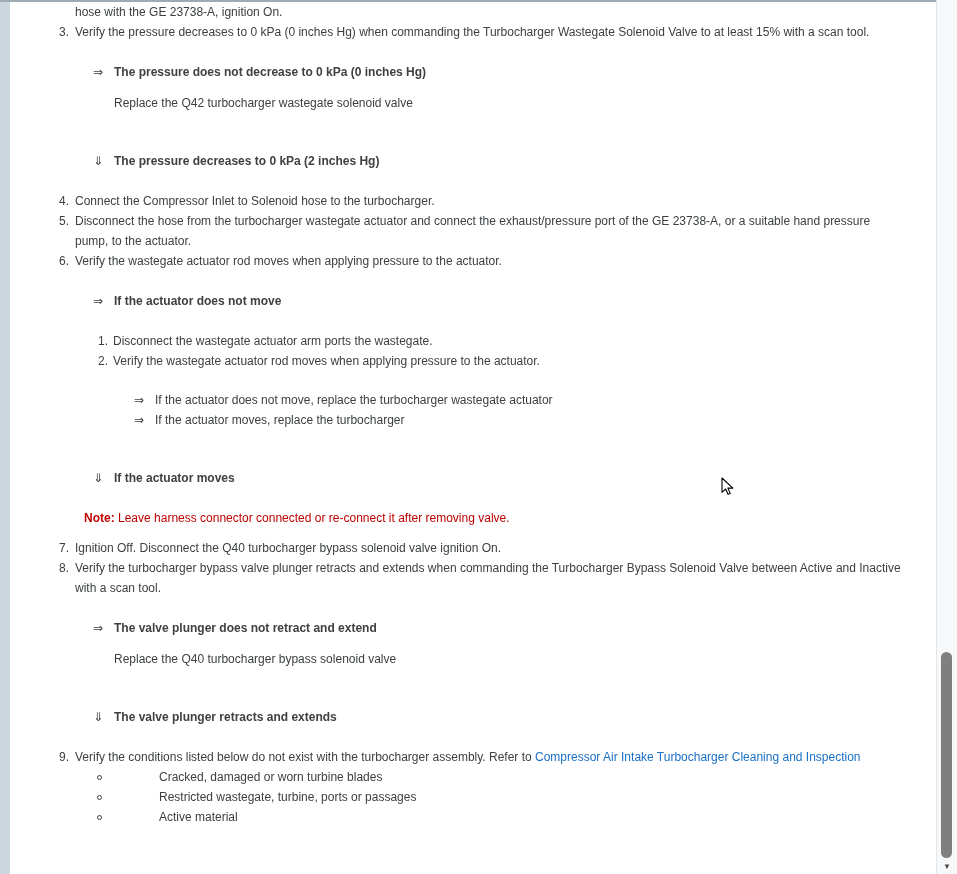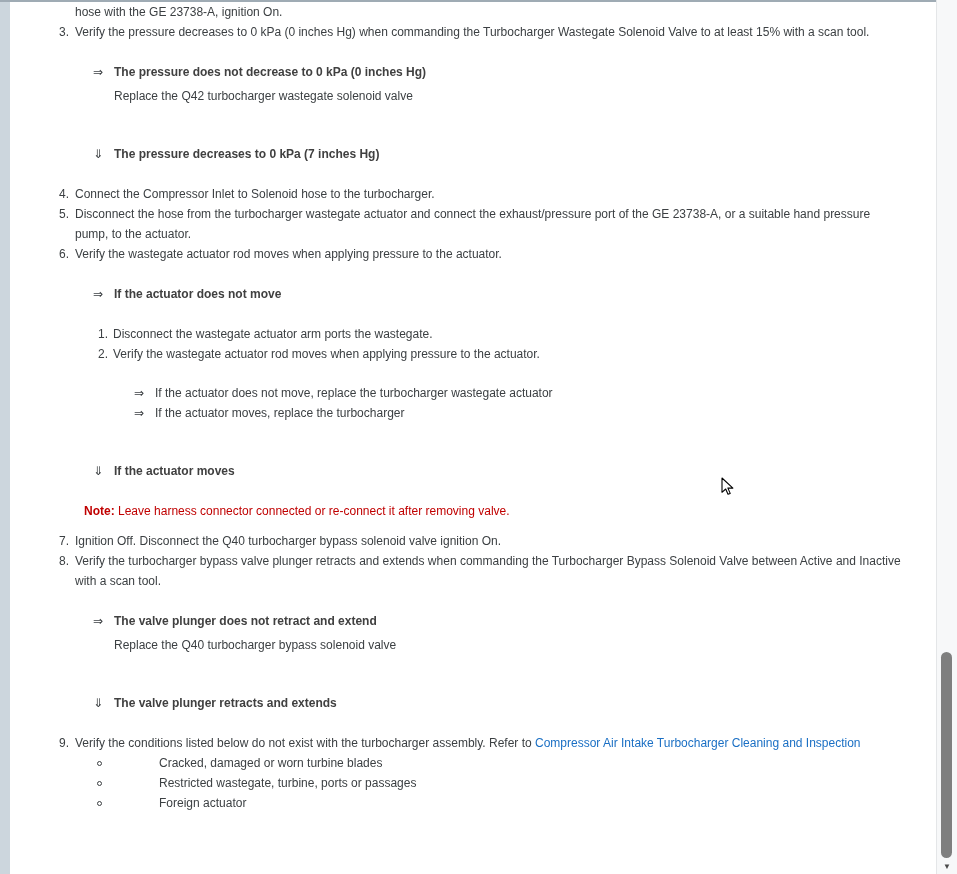--- a/index.html
+++ b/index.html
@@ -25,21 +25,21 @@
   .step .stext { flex:1; }
   .carryover { margin-left:19px; }
   .steps-group { margin-top:20px; }
   .steps-group.after-note { margin-top:10px; }
   
   .branch { margin-left:37px; margin-top:20px; }
   .branch.down { margin-top:38px; }
   .branch-row { display:flex; align-items:baseline; }
   .branch-arrow { width:15px; flex:none; margin-right:6px; }
   .branch-heading { font-weight:700; color:#404040; }
-  .branch-action { margin-left:21px; margin-top:4px; }
+  .branch-action { margin-left:21px; margin-top:11px; }
   
   .substeps { margin-left:42px; margin-top:20px; }
   .substep { display:flex; }
   .substep .num { width:10px; text-align:right; margin-right:5px; flex:none; }
   
   .subbranches { margin-left:78px; margin-top:19px; }
   .subbranch { display:flex; align-items:baseline; }
   
   .note { margin-top:20px; margin-left:28px; color:var(--note,#c00000); }
   .note-label { font-weight:700; }
@@ -85,21 +85,21 @@
       <div class="branch-row">
         <span class="branch-arrow">⇒</span>
         <span class="branch-heading">The pressure does not decrease to 0 kPa (0 inches Hg)</span>
       </div>
       <div class="branch-action">Replace the Q42 turbocharger wastegate solenoid valve</div>
     </div>
 
     <div class="branch down">
       <div class="branch-row">
         <span class="branch-arrow">⇓</span>
-        <span class="branch-heading">The pressure decreases to 0 kPa (7 inches Hg)</span>
+        <span class="branch-heading">The pressure decreases to 0 kPa (2 inches Hg)</span>
       </div>
     </div>
 
     <div class="steps-group">
       <div class="step">
         <span class="num">4.</span>
         <span class="stext">Connect the Compressor Inlet to Solenoid hose to the turbocharger.</span>
       </div>
       <div class="step">
         <span class="num">5.</span>
@@ -186,21 +186,21 @@
         <div class="bullet">
           <span class="circle"></span>
           <span>Cracked, damaged or worn turbine blades</span>
         </div>
         <div class="bullet">
           <span class="circle"></span>
           <span>Restricted wastegate, turbine, ports or passages</span>
         </div>
         <div class="bullet">
           <span class="circle"></span>
-          <span>Foreign actuator</span>
+          <span>Active material</span>
         </div>
       </div>
     </div>
 
   </div>
 </div>
 
 <div class="scrollbar">
   <div class="sb-thumb"></div>
   <div class="sb-down">

